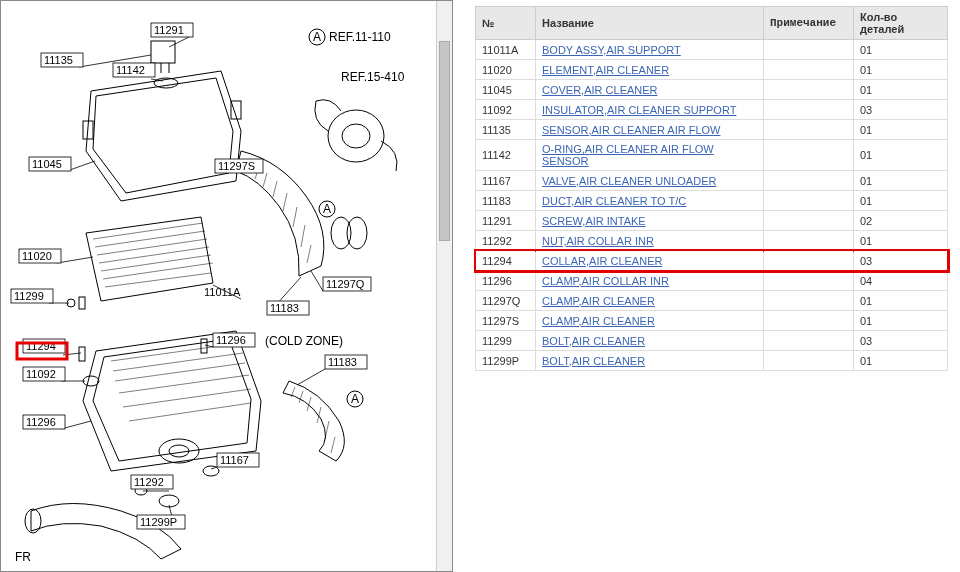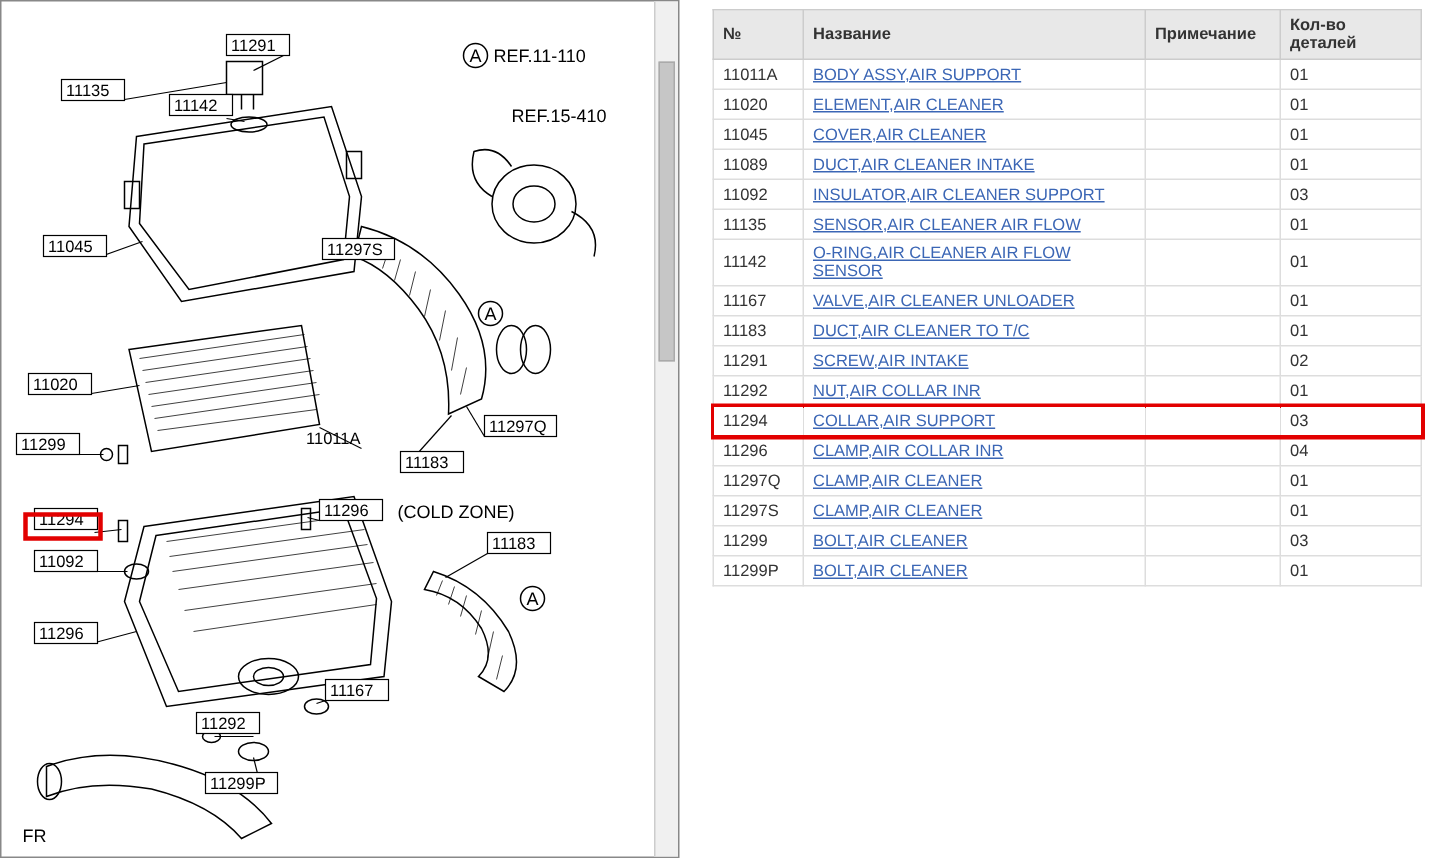--- a/index.html
+++ b/index.html
@@ -66,21 +66,21 @@
   tr.highlighted td {
     background: #fff;
     position: relative;
   }
   tr.highlighted {
     outline: 3px solid #e20000;
     outline-offset: -1px;
   }
   .col-num { width: 60px; }
   .col-name { }
-  .col-note { width: 90px; }
+  .col-note { width: 90px; font-family: Liberation Mono, monospace; }
   .col-qty { width: 94px; }
   .callout-box {
     fill: #fff;
     stroke: #000;
     stroke-width: 0.8;
   }
   .callout-text {
     font-family: Arial, sans-serif;
     font-size: 11px;
     fill: #000;
@@ -247,26 +247,20 @@
           <td></td>
           <td>01</td>
         </tr>
         <tr>
           <td>11045</td>
           <td><a>COVER,AIR CLEANER</a></td>
           <td></td>
           <td>01</td>
         </tr>
         <tr>
-          <td>11089</td>
-          <td><a>DUCT,AIR CLEANER INTAKE</a></td>
-          <td></td>
-          <td>01</td>
-        </tr>
-        <tr>
           <td>11092</td>
           <td><a>INSULATOR,AIR CLEANER SUPPORT</a></td>
           <td></td>
           <td>03</td>
         </tr>
         <tr>
           <td>11135</td>
           <td><a>SENSOR,AIR CLEANER AIR FLOW</a></td>
           <td></td>
           <td>01</td>
@@ -296,21 +290,21 @@
           <td>02</td>
         </tr>
         <tr>
           <td>11292</td>
           <td><a>NUT,AIR COLLAR INR</a></td>
           <td></td>
           <td>01</td>
         </tr>
         <tr class="highlighted">
           <td>11294</td>
-          <td><a>COLLAR,AIR SUPPORT</a></td>
+          <td><a>COLLAR,AIR CLEANER</a></td>
           <td></td>
           <td>03</td>
         </tr>
         <tr>
           <td>11296</td>
           <td><a>CLAMP,AIR COLLAR INR</a></td>
           <td></td>
           <td>04</td>
         </tr>
         <tr>

